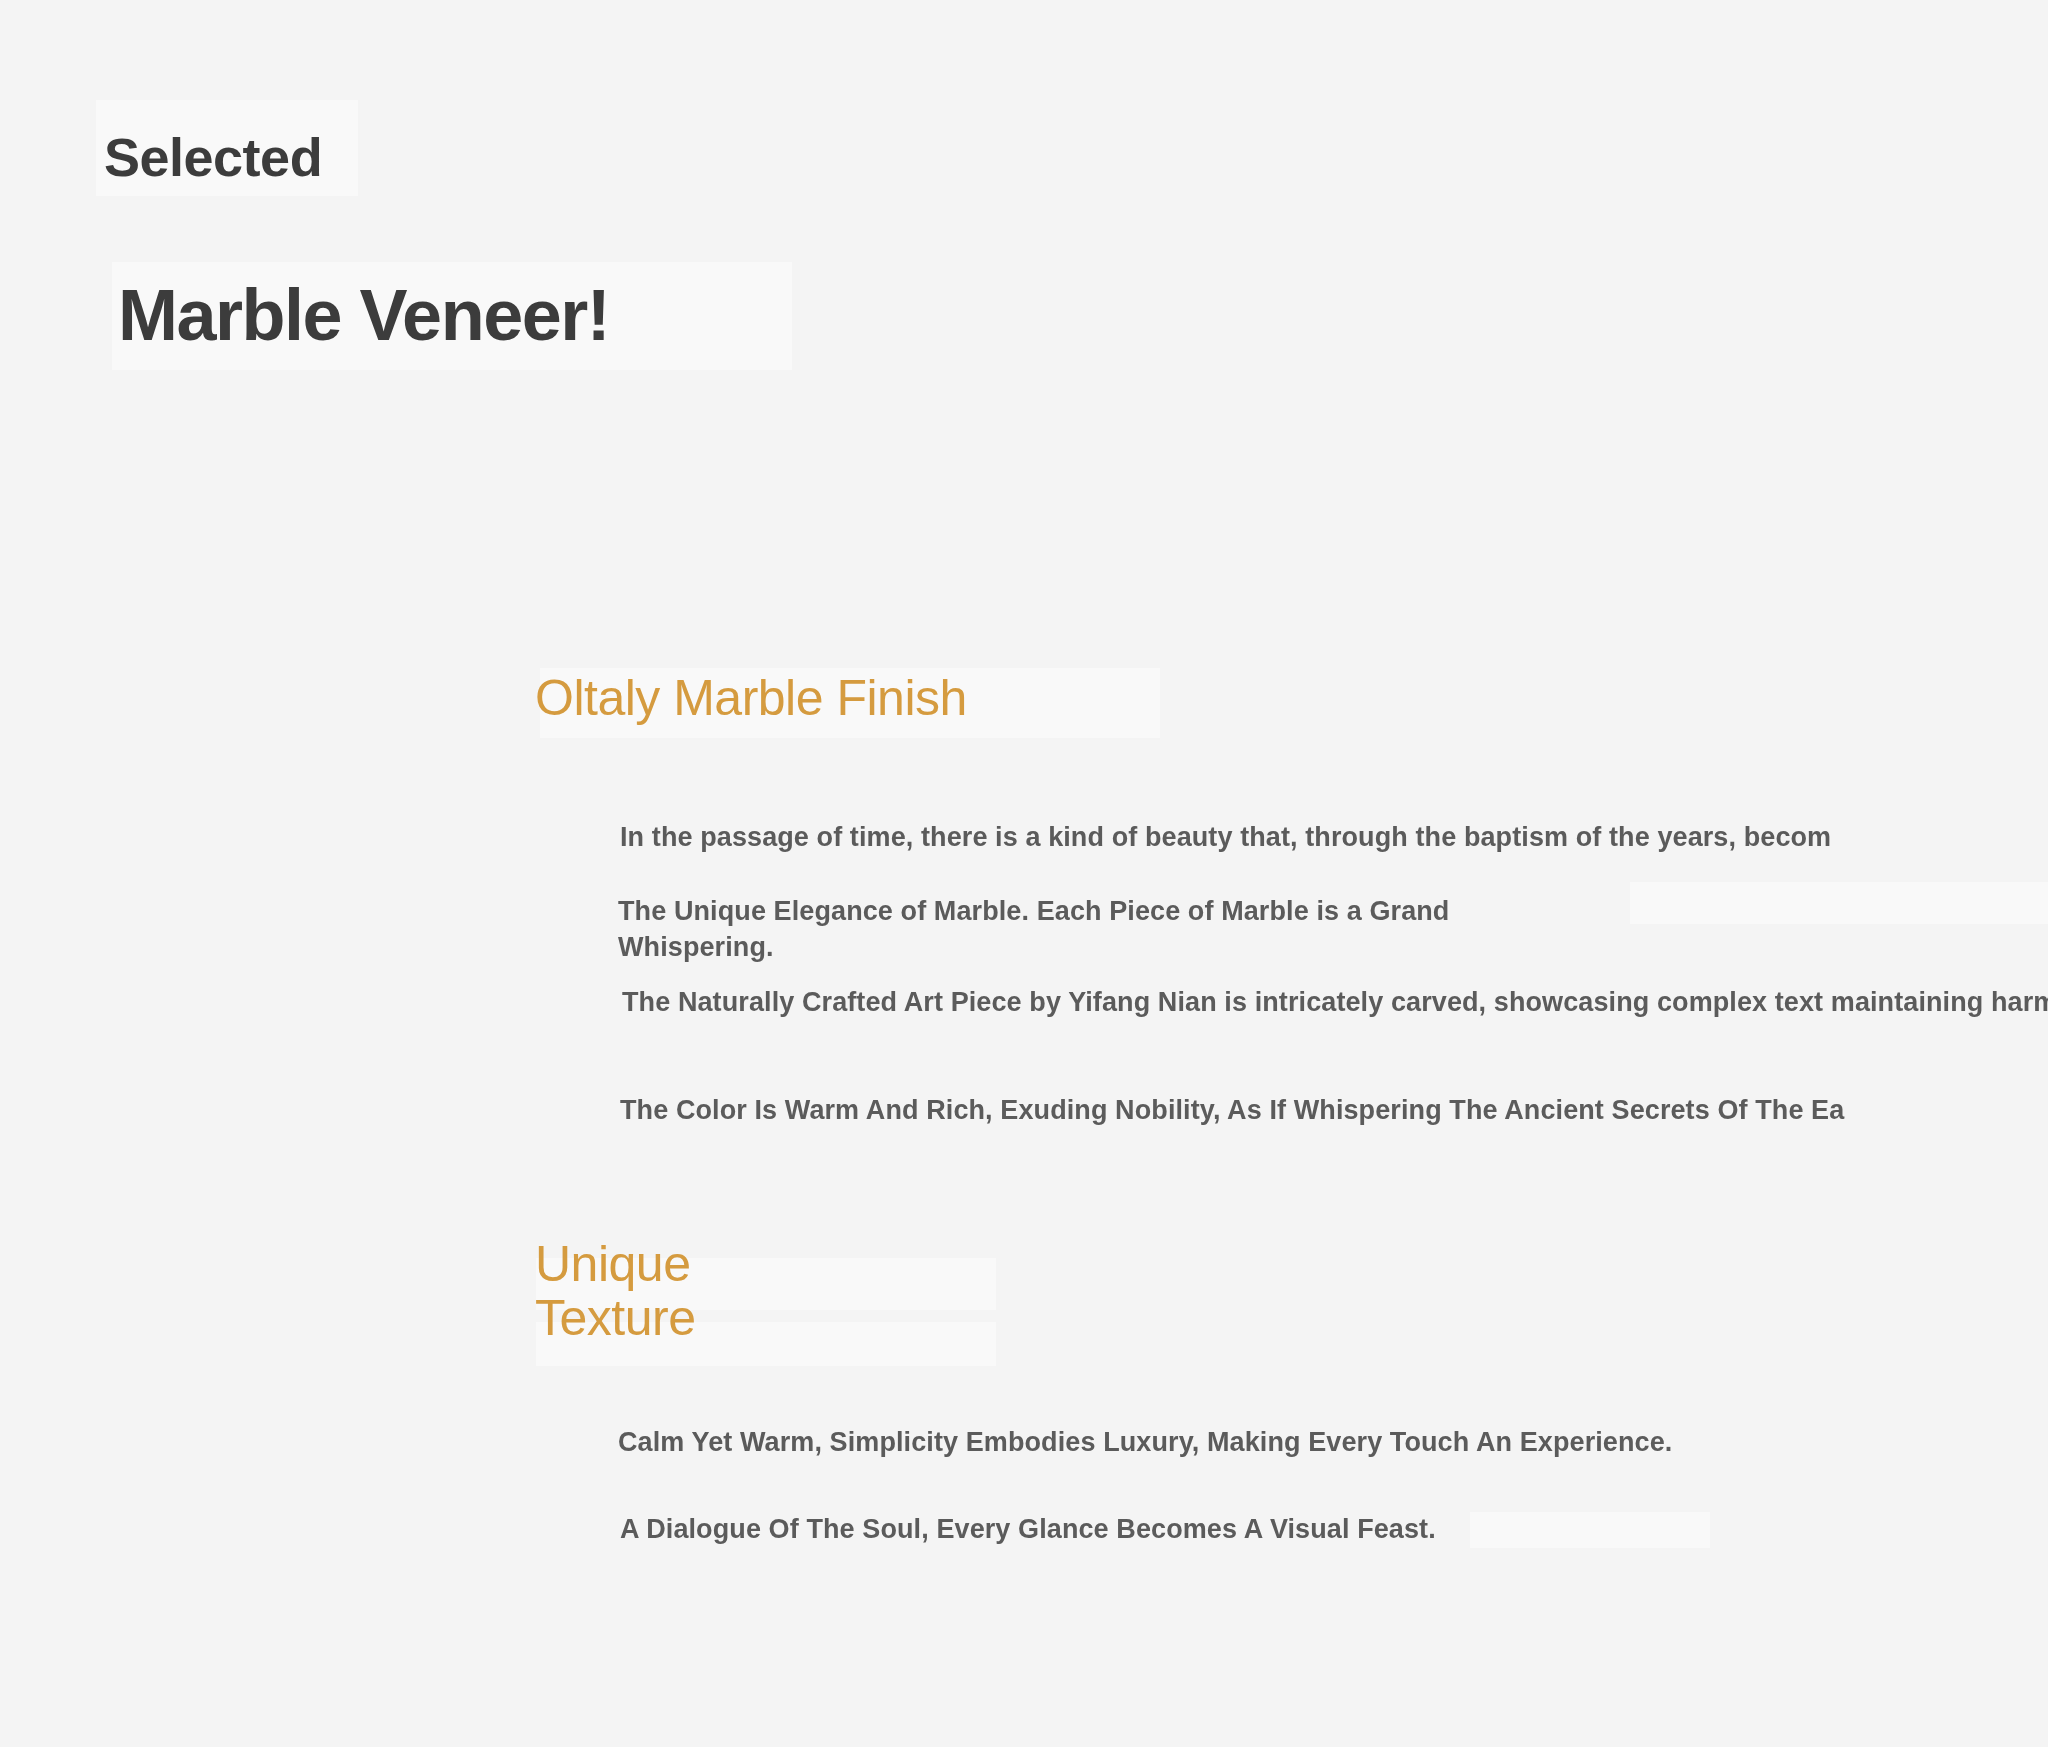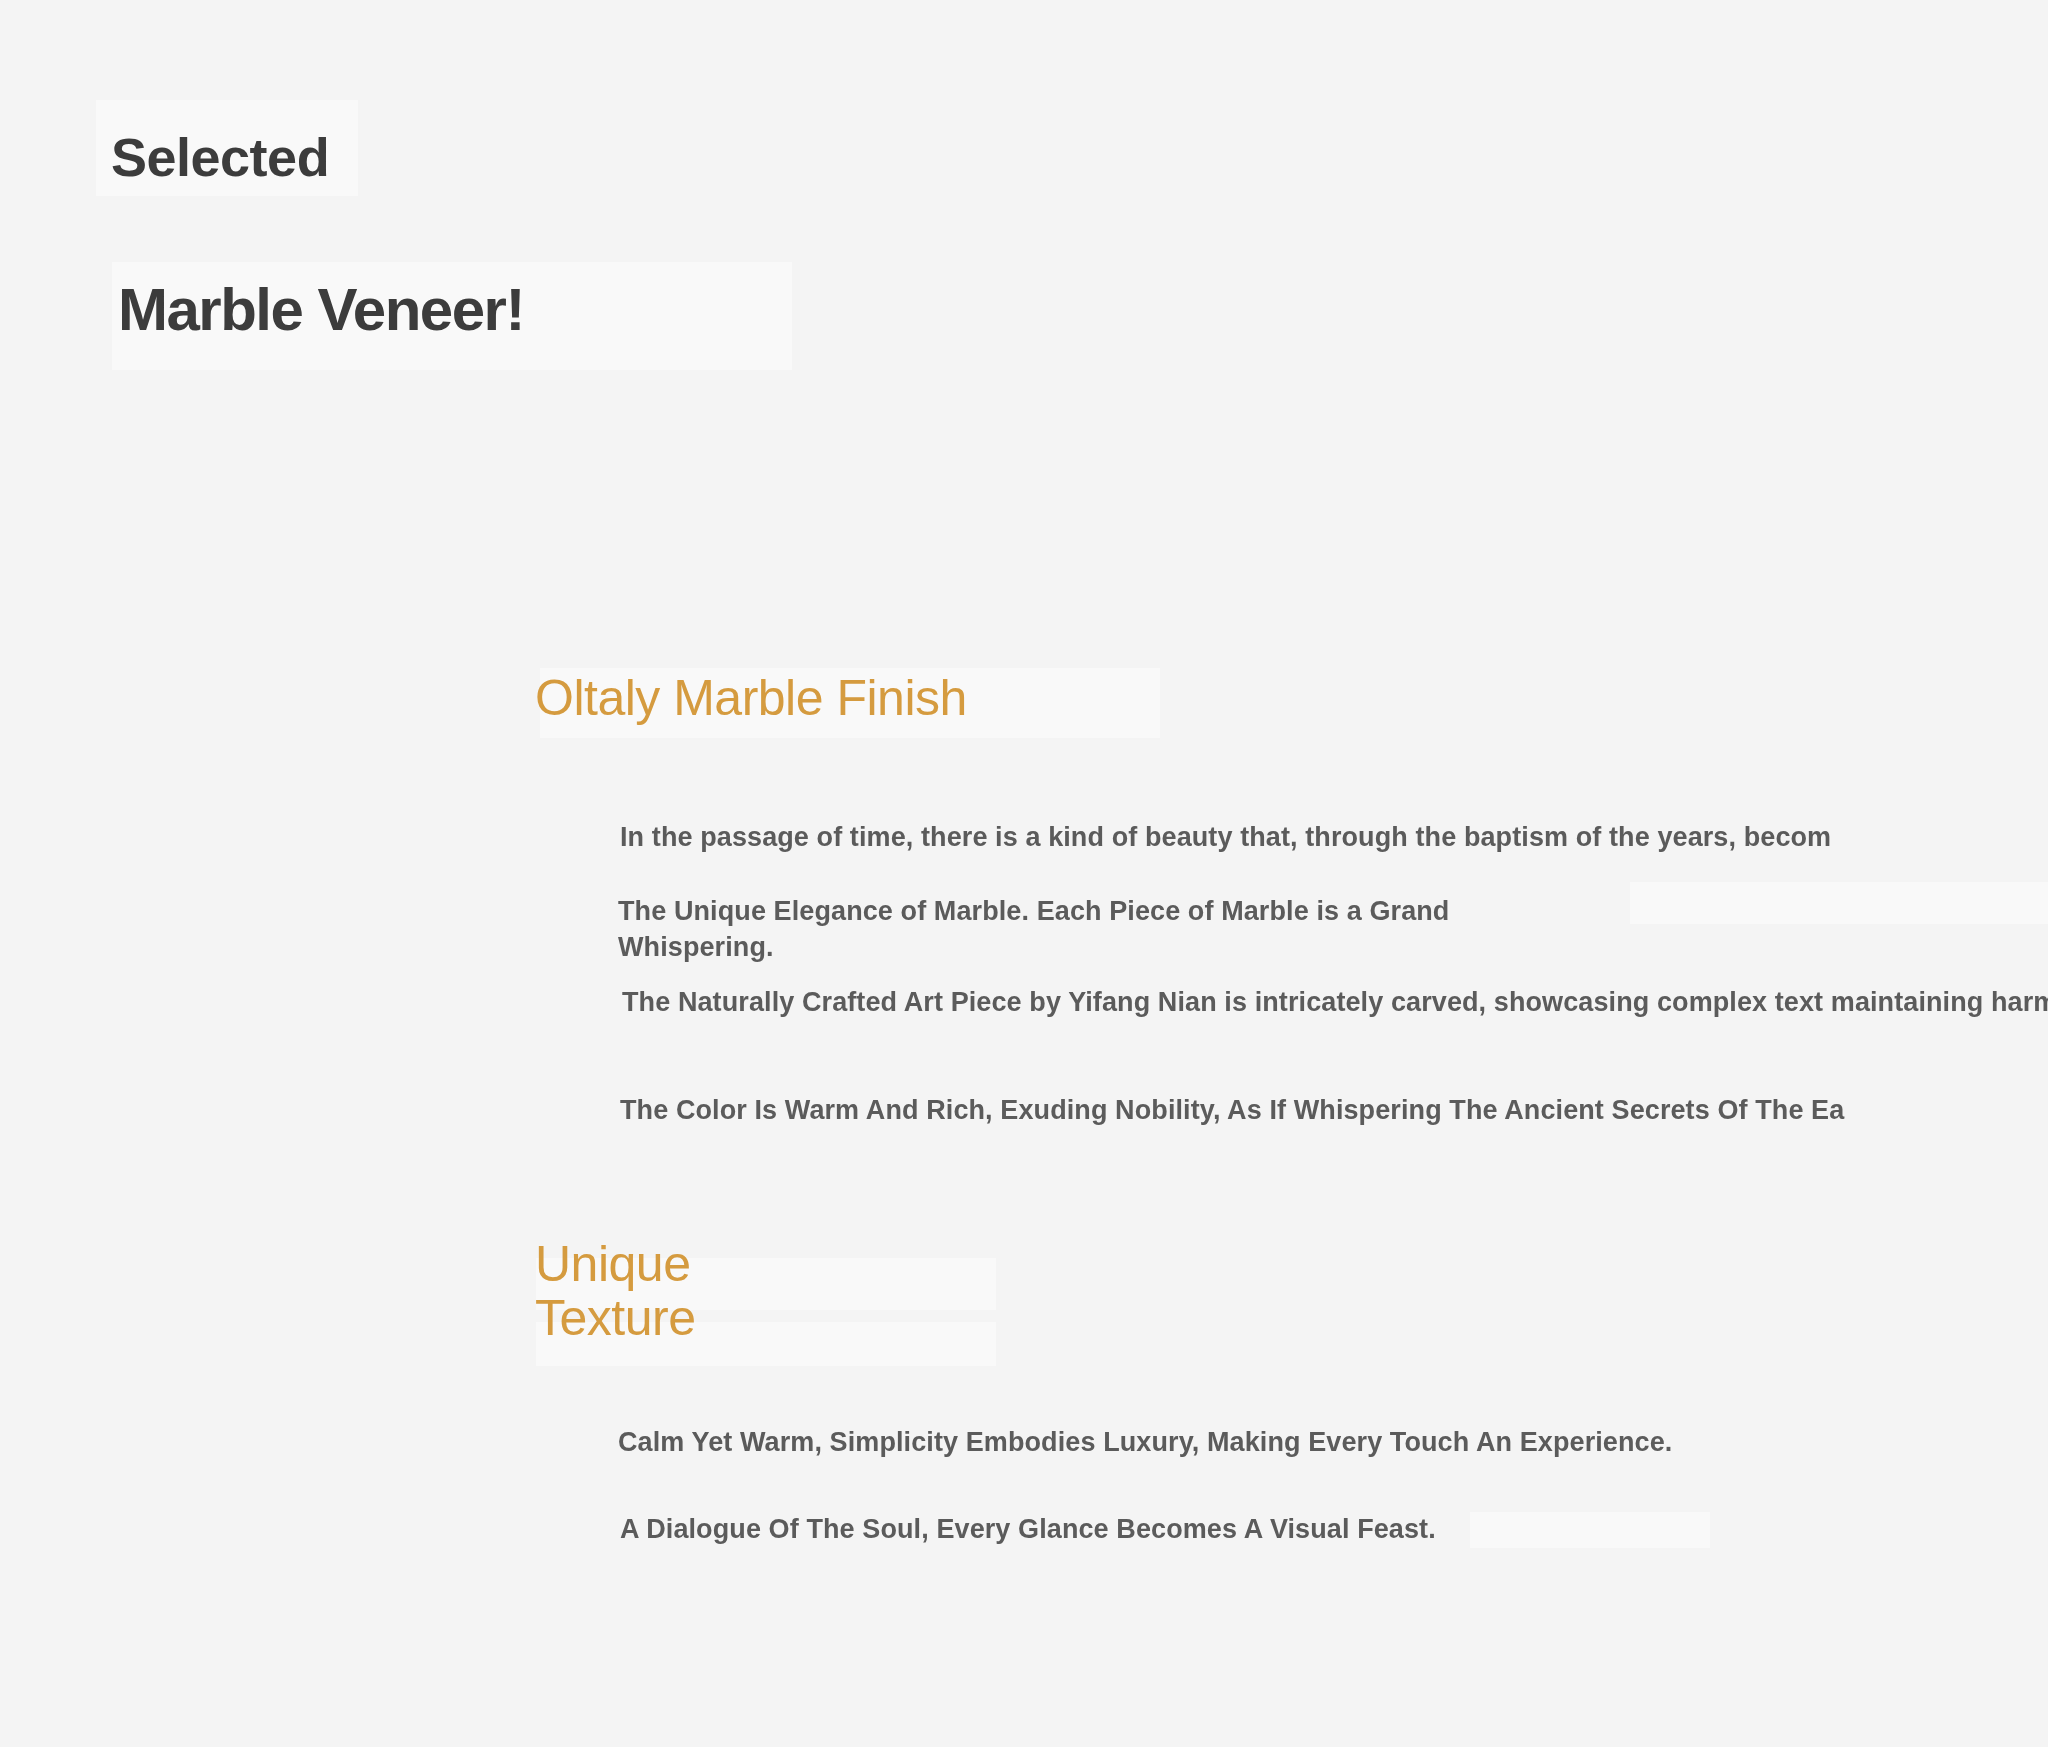--- a/index.html
+++ b/index.html
@@ -26,35 +26,35 @@
   
   .hero {
     position: absolute;
     left: 0;
     top: 0;
     width: 100%;
   }
 
   .hero-eyebrow {
     position: absolute;
-    left: 111px;
+    left: 104px;
     top: 128px;
     font-size: 54px;
     font-weight: 700;
     letter-spacing: -0.5px;
     color: #3c3c3c;
     line-height: 1.1;
     white-space: nowrap;
   }
 
   .hero-title {
     position: absolute;
     left: 118px;
     top: 278px;
-    font-size: 60px;
+    font-size: 72px;
     font-weight: 700;
     letter-spacing: -1.5px;
     color: #3c3c3c;
     line-height: 1.05;
     white-space: nowrap;
   }
 
   
   .section-heading {
     position: absolute;

